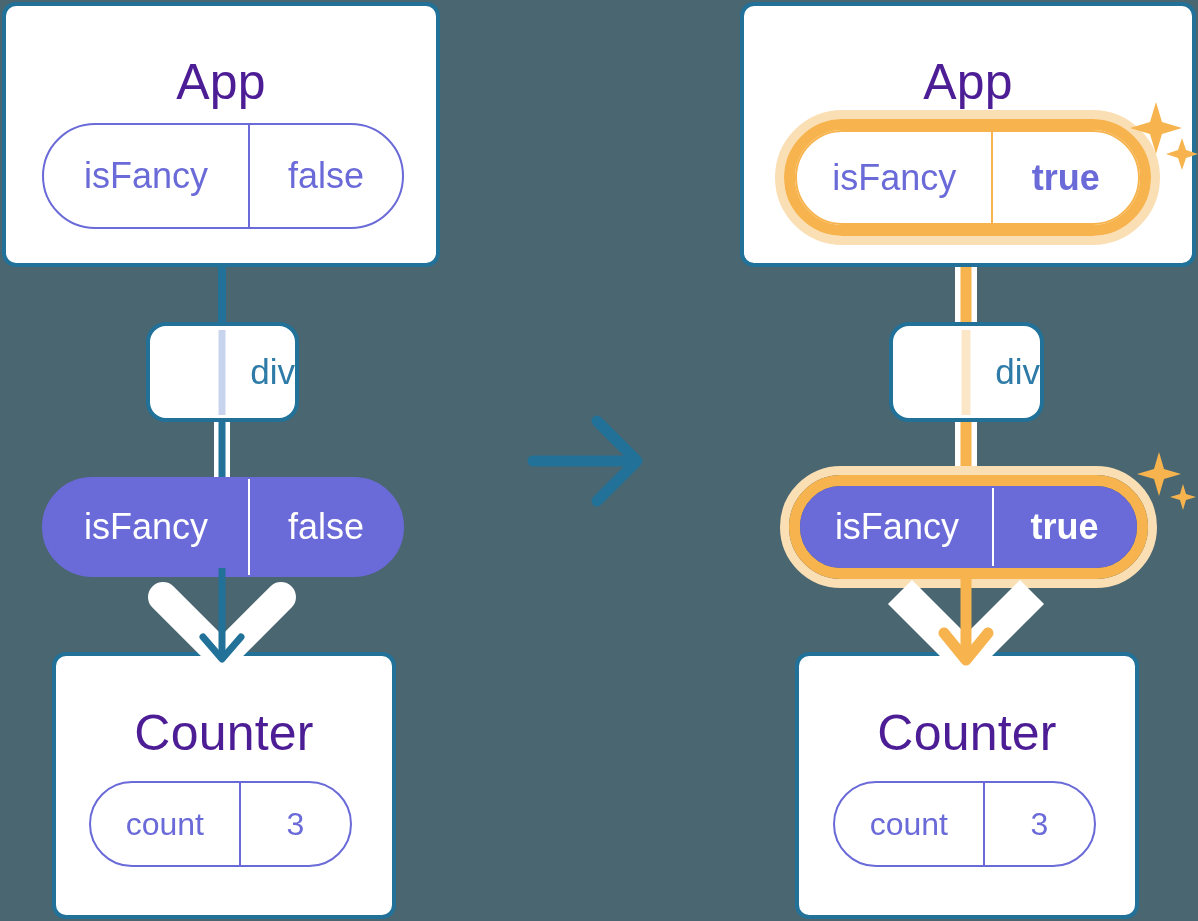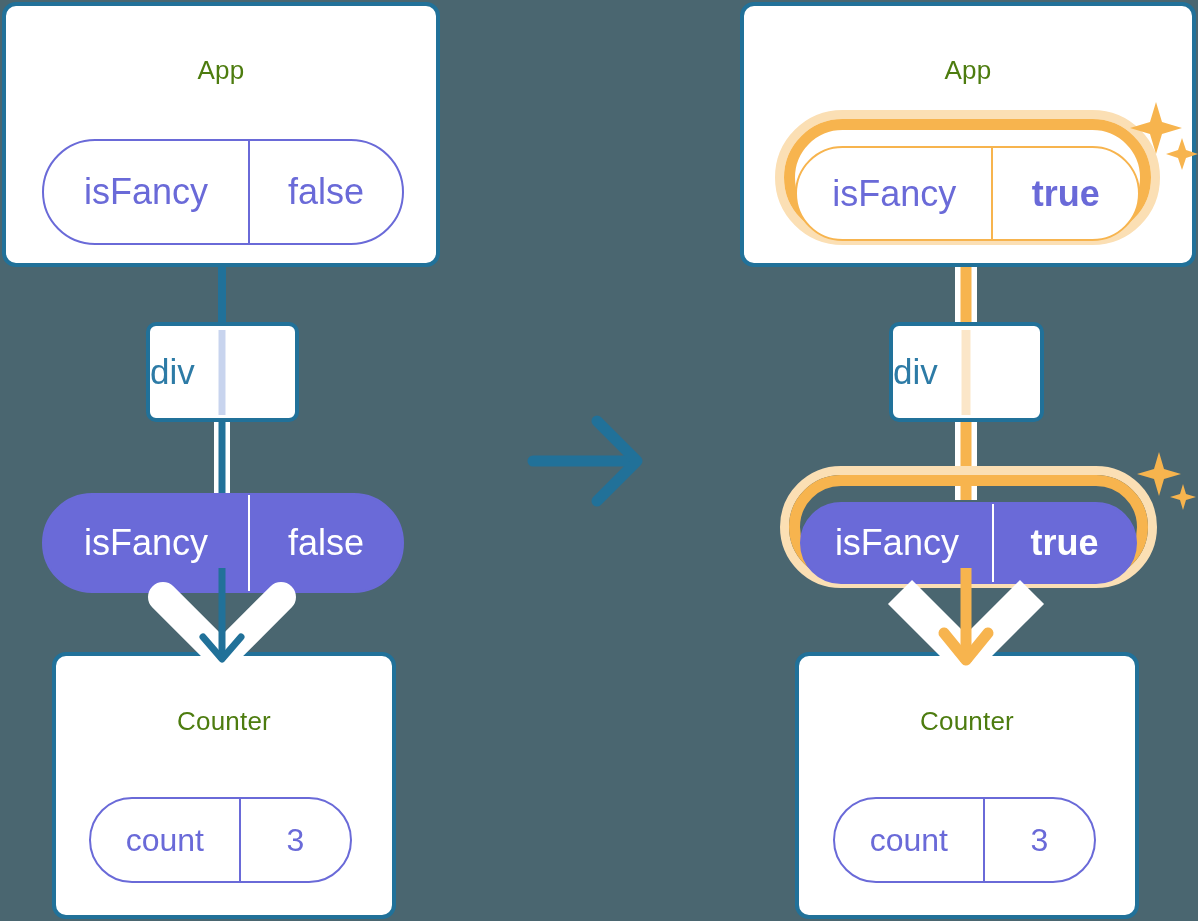--- a/index.html
+++ b/index.html
@@ -30,49 +30,48 @@
     position: absolute;
     background: #ffffff;
     border: 4px solid #217199;
     border-radius: 14px;
     box-sizing: border-box;
   }
   .comp-title {
     position: absolute;
     width: 100%;
     text-align: center;
-    color: #4d7c0f;
-    font-size: 26px;
+    color: #4c1d95;
+    font-size: 50px;
     font-weight: 400;
     letter-spacing: 0.2px;
     line-height: 1;
   }
   .div-box {
     position: absolute;
     background: #ffffff;
     border: 4px solid #217199;
-    border-radius: 10px;
+    border-radius: 20px;
     box-sizing: border-box;
     display: flex;
     align-items: center;
-    justify-content: flex-start;
+    justify-content: flex-end;
     color: #2d7ba6;
     font-size: 35px;
   }
   .div-label { position: relative; z-index: 3; }
 
   
   .pill {
     position: absolute;
     box-sizing: border-box;
     display: flex;
     align-items: stretch;
     border-radius: 999px;
     overflow: hidden;
-    margin-top: 16px;
   }
   .pill .cell {
     display: flex;
     align-items: center;
     justify-content: center;
     box-sizing: border-box;
   }
   .pill .cell.key { flex: 0 0 57%; }
   .pill .cell.val { flex: 1 1 auto; }
 

